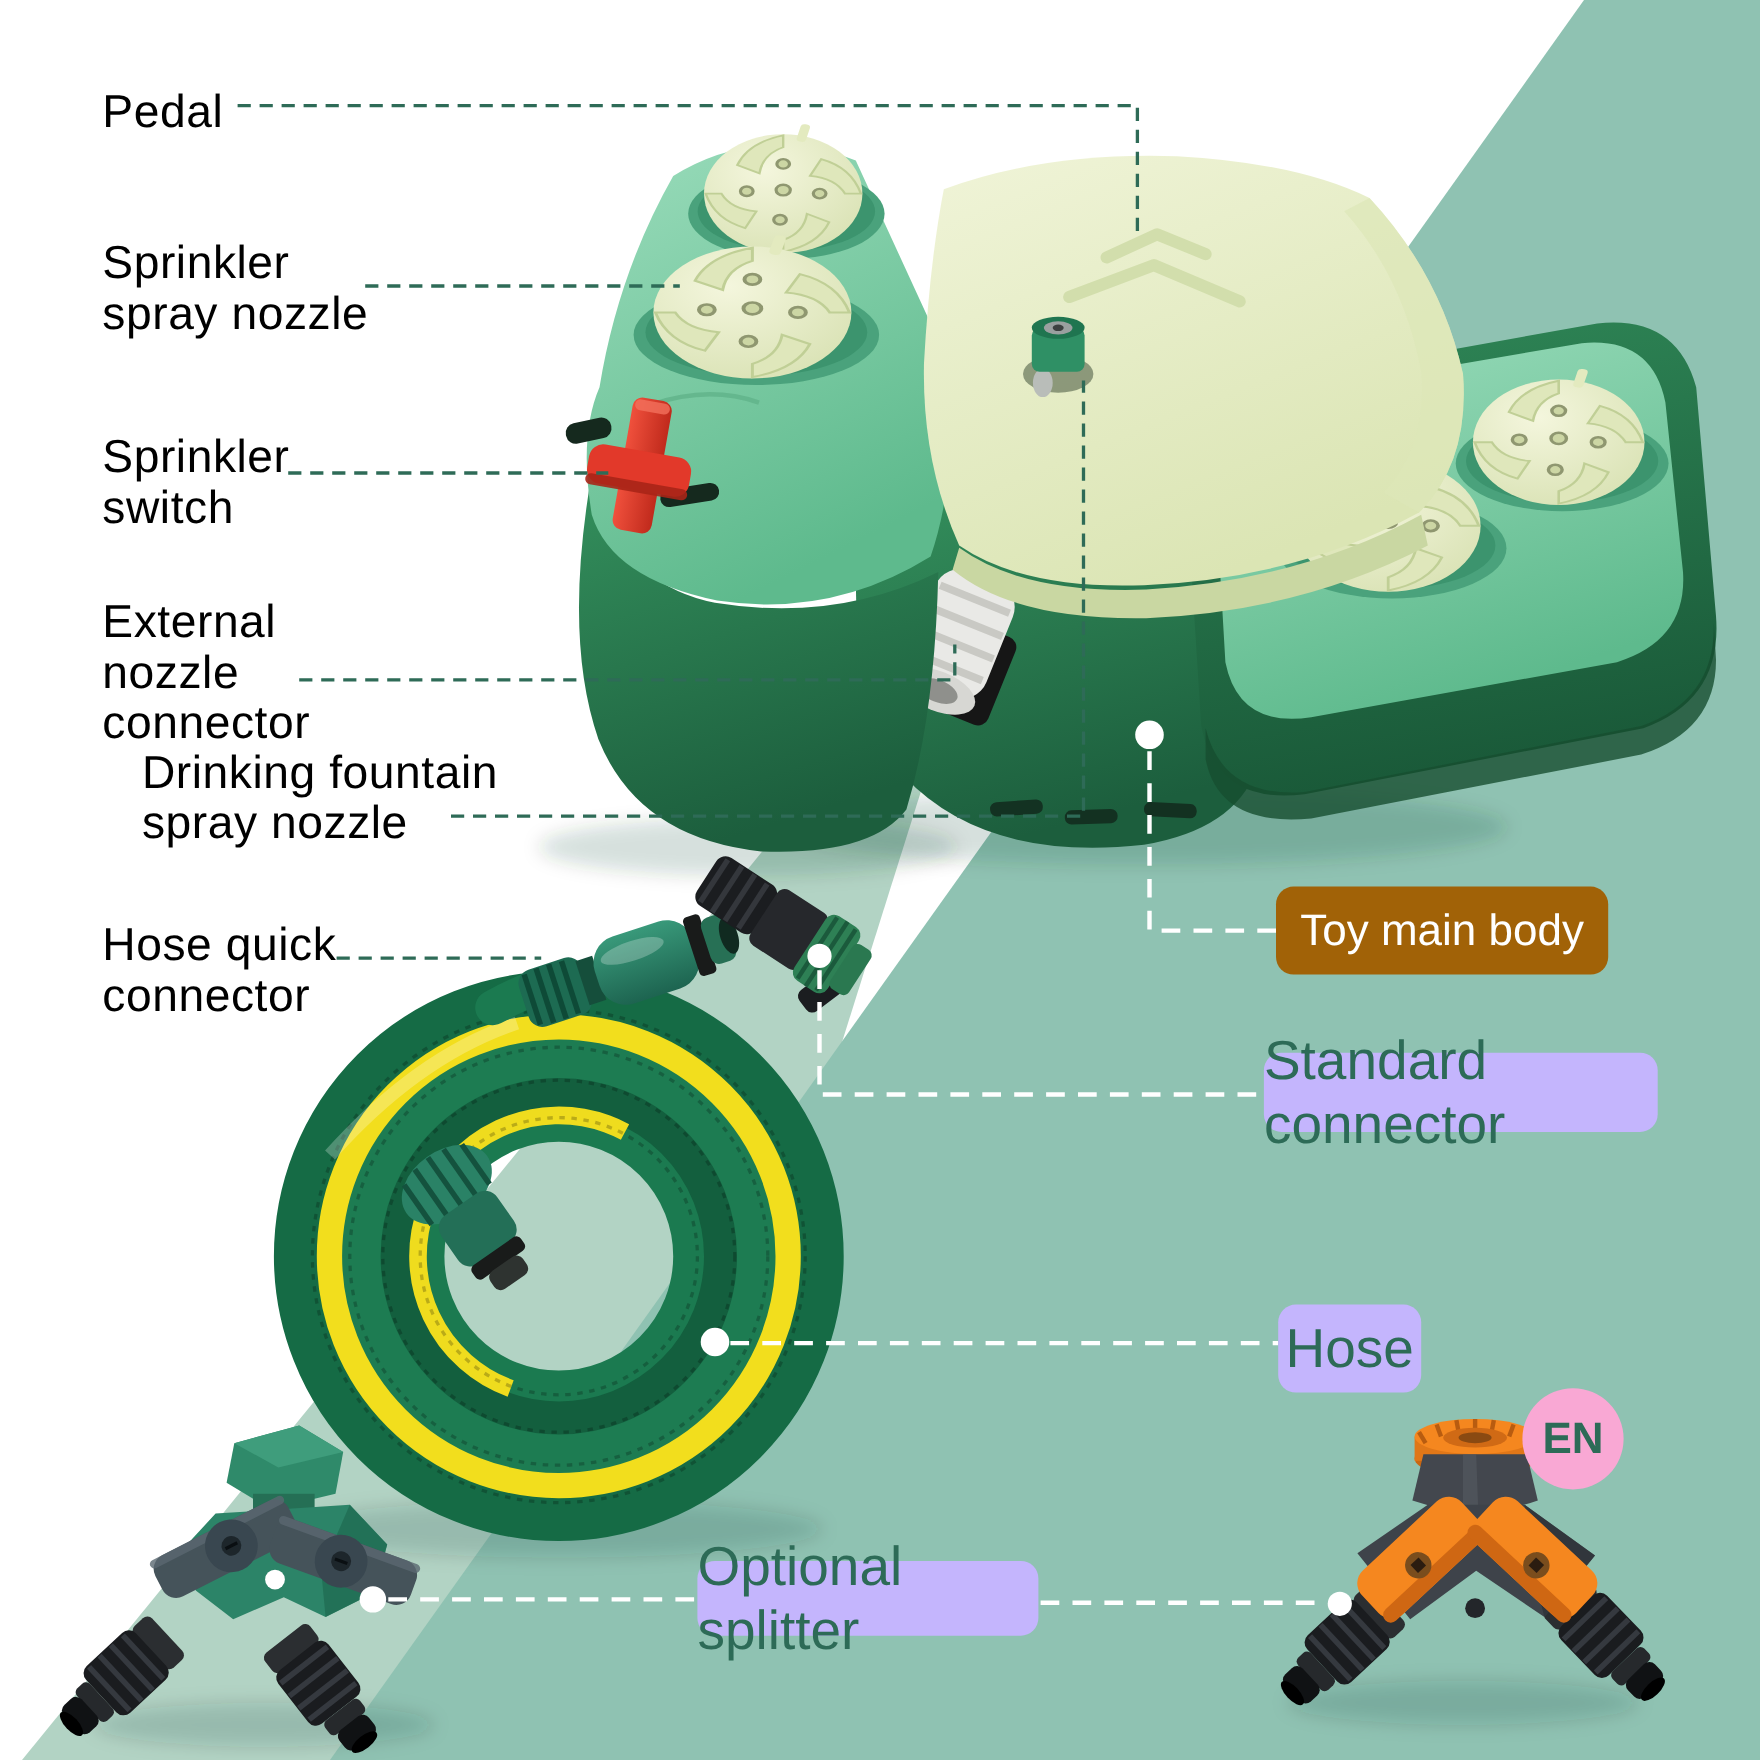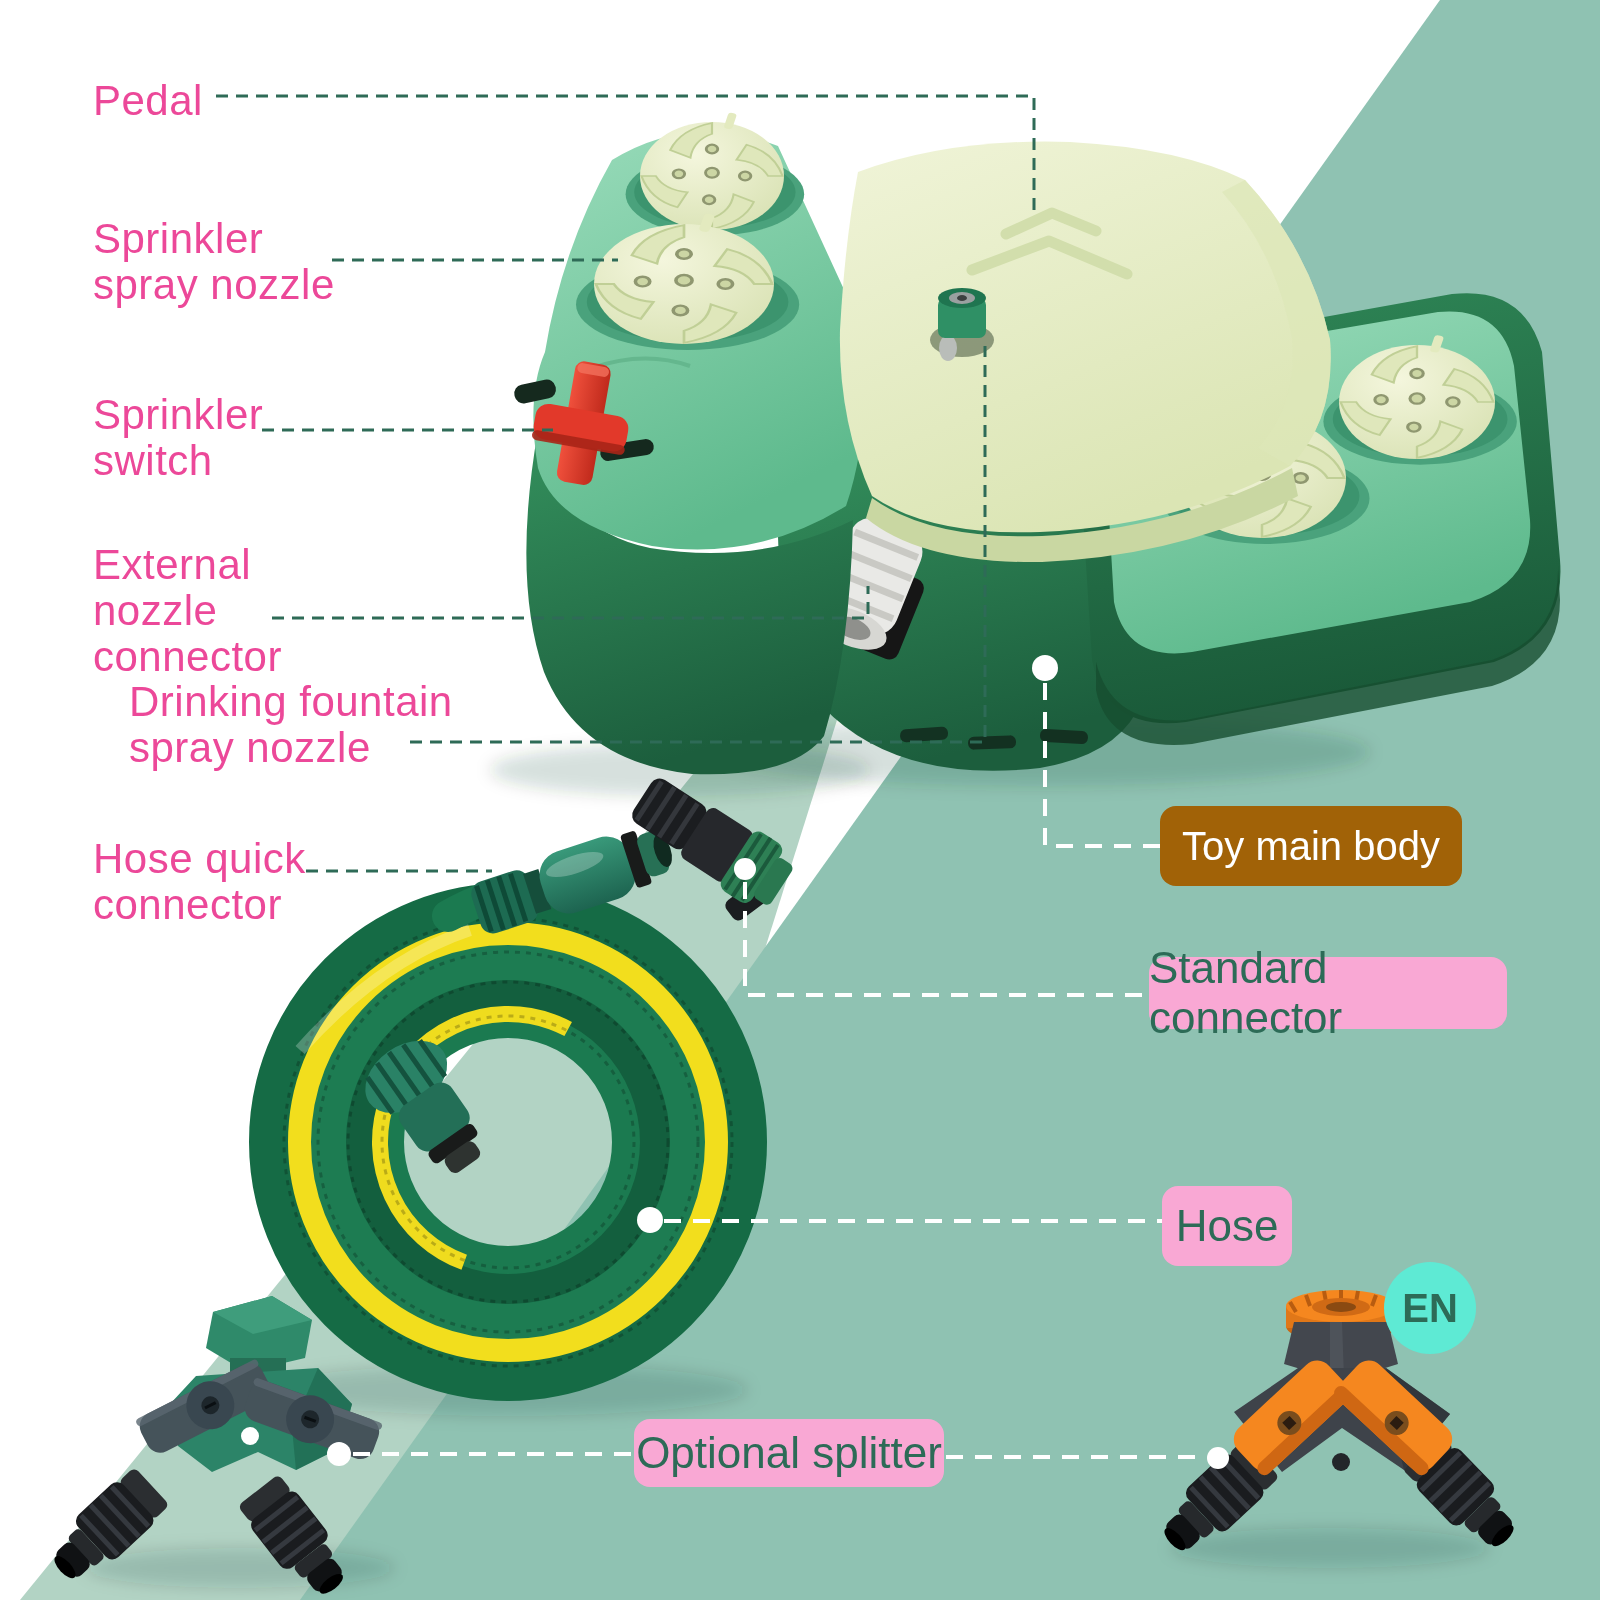--- a/index.html
+++ b/index.html
@@ -1,27 +1,27 @@
 <!DOCTYPE html>
 <html><head>
 <meta charset="utf-8">
 <style>
   html,body{margin:0;padding:0;background:#ffffff;}
   .stage{position:relative;width:1600px;height:1600px;overflow:hidden;background:#ffffff;
          font-family:"Liberation Sans", sans-serif;}
   .stage svg.scene{position:absolute;left:0;top:0;}
-  .part-label{position:absolute;color:#ec4899;font-size:42px;line-height:46px;
+  .part-label{position:absolute;color:#000000;font-size:42px;line-height:46px;
               white-space:pre-line;letter-spacing:0.5px;}
   .callout-box{position:absolute;display:flex;align-items:center;justify-content:center;
-               background:#f9a8d4;color:#2d6b57;border-radius:16px;font-size:44px;}
+               background:#c4b5fd;color:#2d6b57;border-radius:16px;font-size:50px;}
   .callout-box.dark{background:#a16207;color:#ffffff;font-size:40px;}
   .badge{position:absolute;display:flex;align-items:center;justify-content:center;
          border-radius:50%;color:#2d6b57;font-weight:700;}
   .badge.us{background:#9dc6b4;width:174px;height:174px;font-size:46px;}
-  .badge.en{background:#5eead4;width:92px;height:92px;font-size:40px;}
+  .badge.en{background:#f9a8d4;width:92px;height:92px;font-size:40px;}
 </style>
 </head>
 <body>
 
 <div class="stage">
 
 <svg class="scene" width="1600" height="1600" viewBox="0 0 1600 1600">
   <defs>
     <filter id="blur8" x="-50%" y="-50%" width="200%" height="200%">
       <feGaussianBlur stdDeviation="8"></feGaussianBlur>

